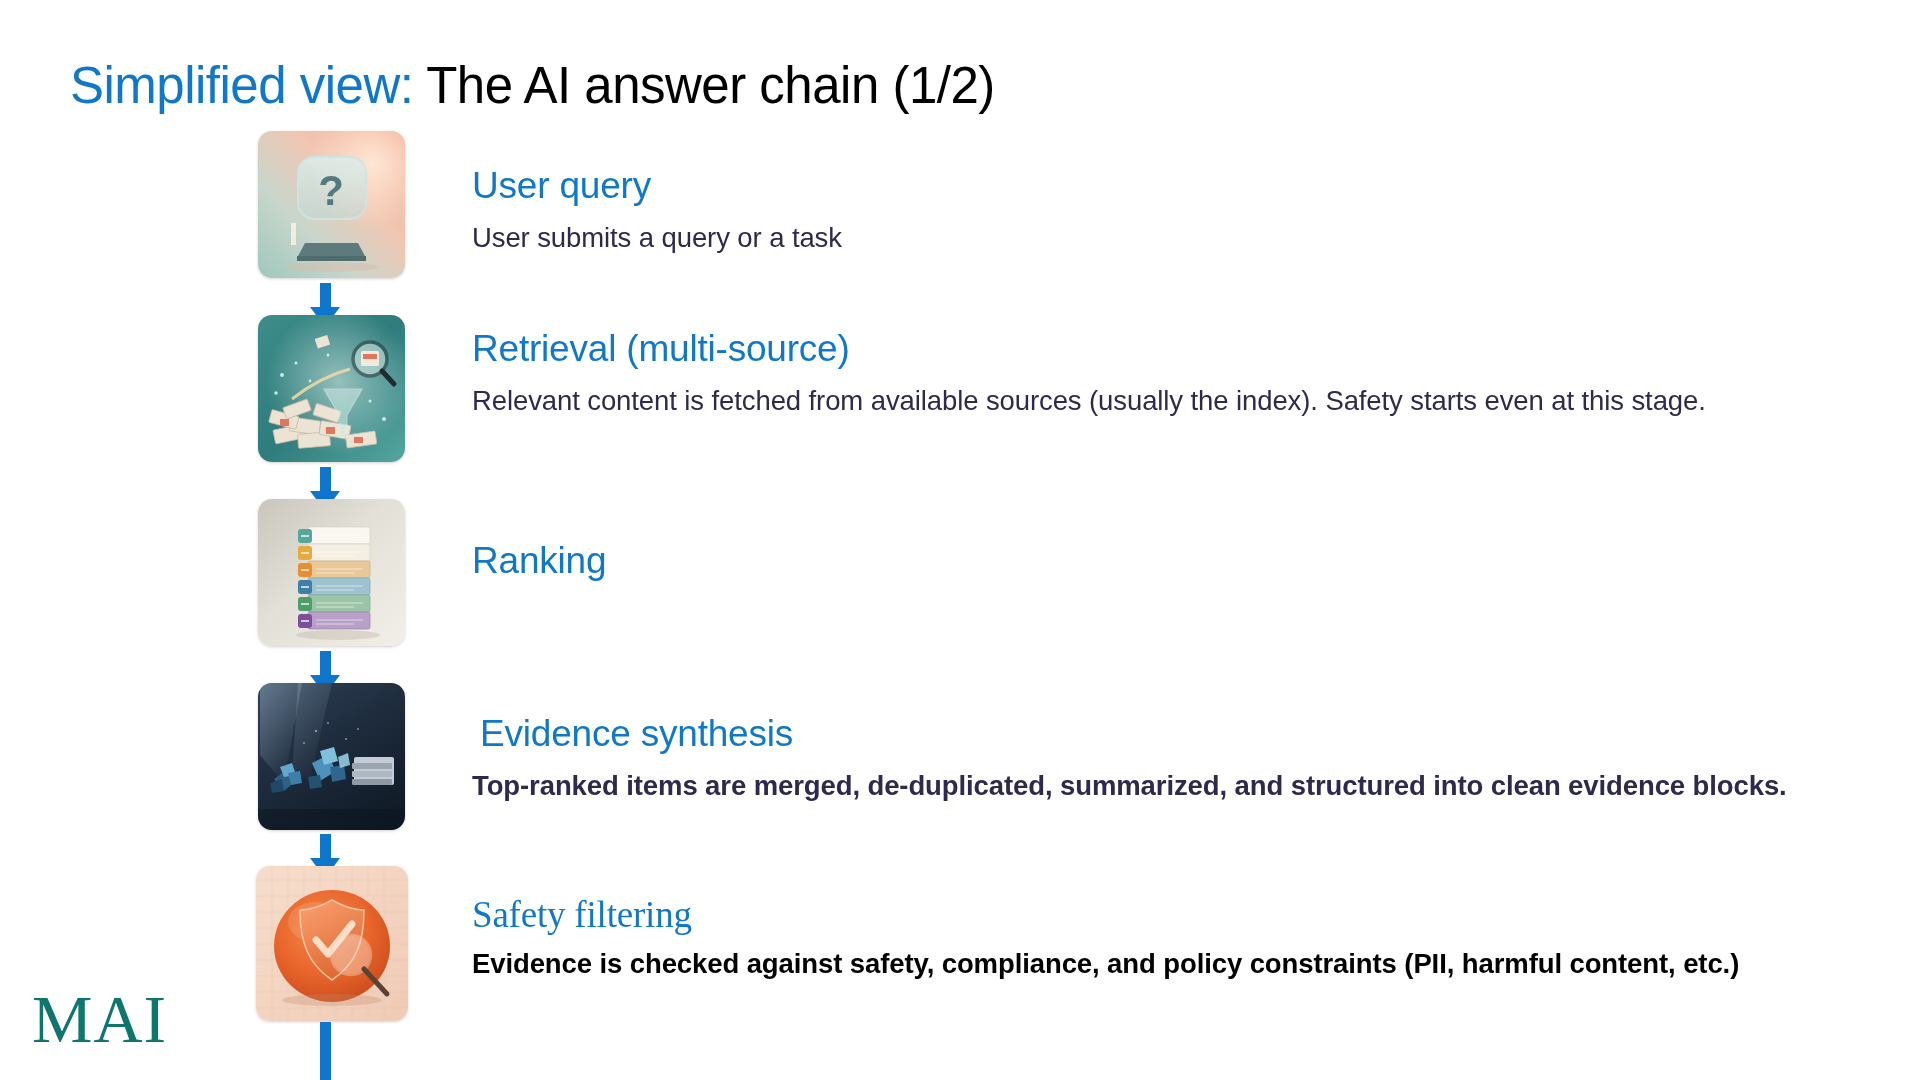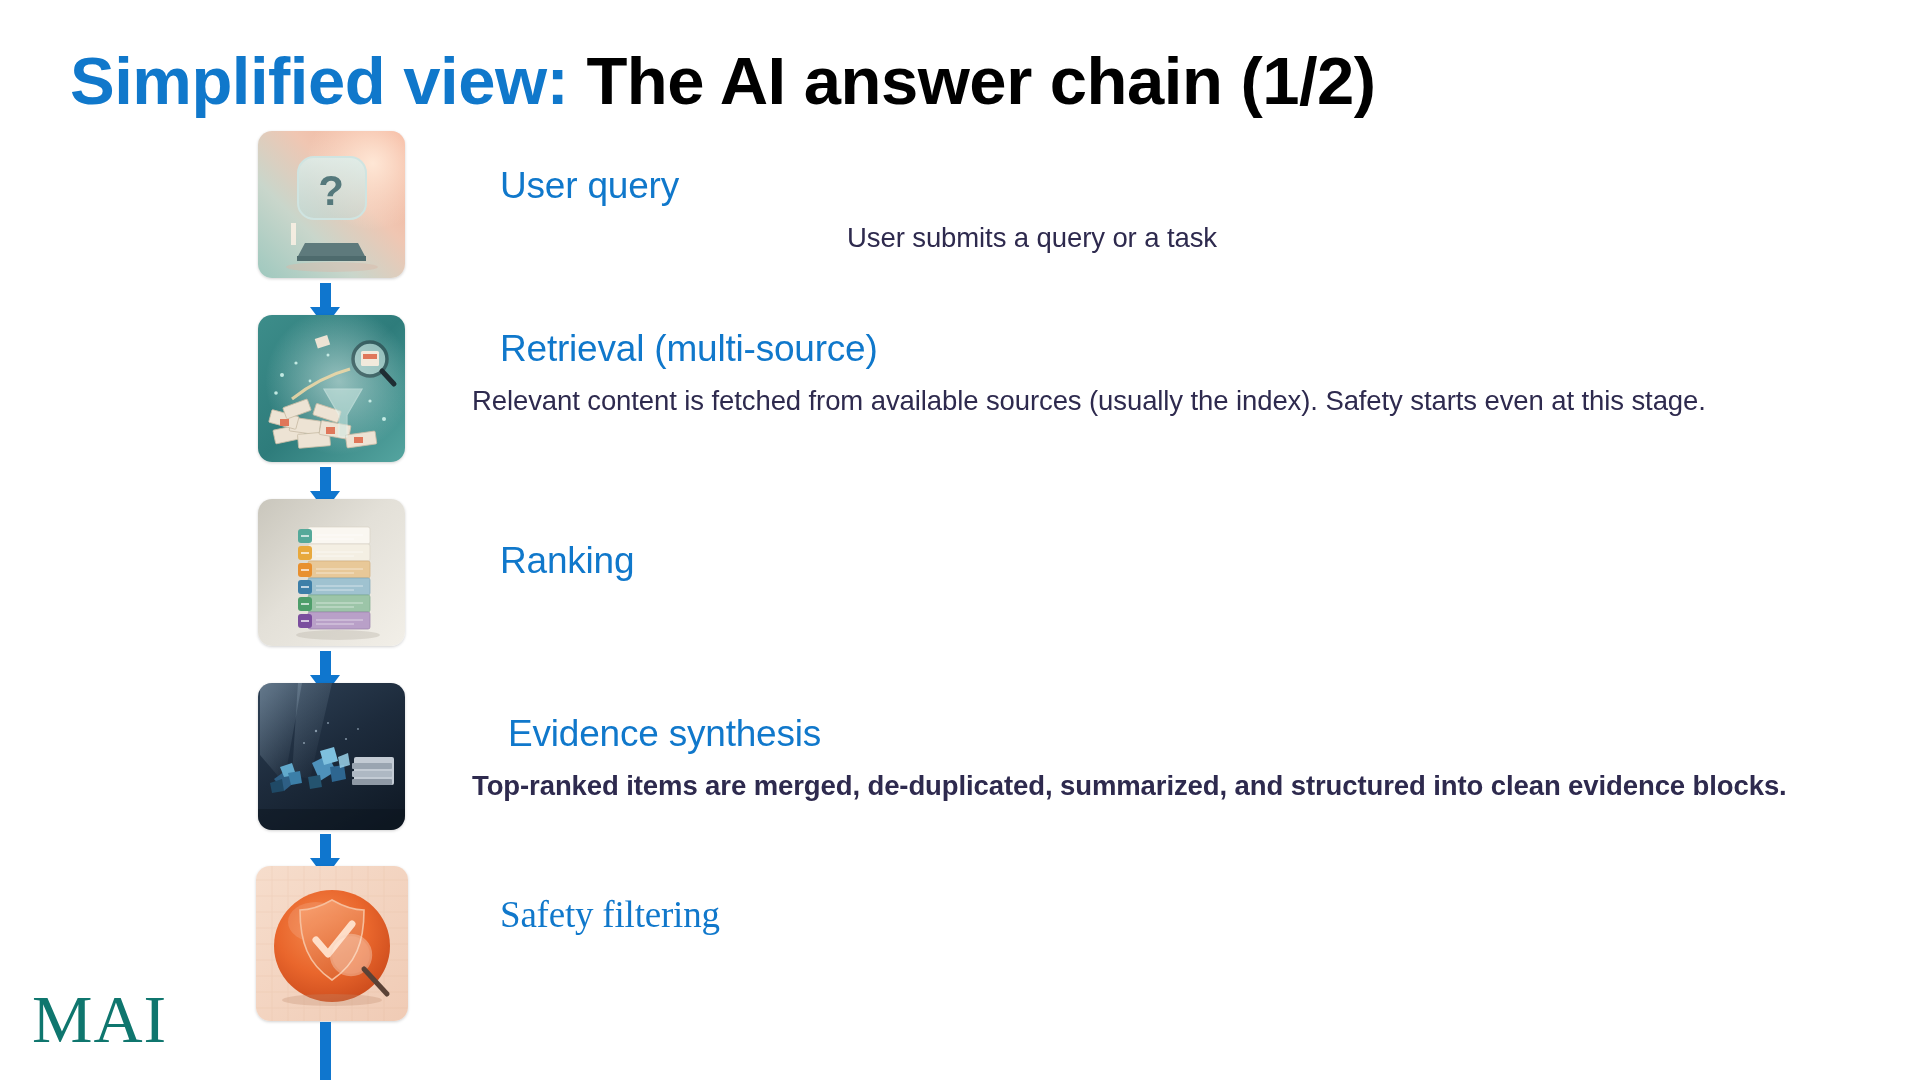--- a/index.html
+++ b/index.html
@@ -12,23 +12,23 @@
   }
   #slide {
     position:relative;
     width:1920px; height:1080px;
     background:#ffffff;
   }
 
   
   #title {
     position:absolute;
-    left:70px; top:42px;
-    font-size:67px;
-    font-weight:bold;
+    left:70px; top:56px;
+    font-size:51px;
+    font-weight:normal;
     letter-spacing:-0.5px;
     white-space:nowrap;
   }
   #title .accent { color:#1078CB; }
   #title .plain  { color:#000000; }
 
   
   #watermark {
     position:absolute;
     left:32px; top:980px;
@@ -70,21 +70,20 @@
   }
 
   
   .step-head {
     position:absolute;
     color:#1078CB;
     font-size:37px;
     font-weight:normal;
     white-space:nowrap;
     letter-spacing:-0.2px;
-    margin-left:28px;
   }
   .step-body {
     position:absolute;
     color:#2E2A4E;
     font-size:27.5px;
     line-height:1.31;
     letter-spacing:-0.1px;
   }
   .step-body.dark { color:#000000; font-weight:bold; }
 </style>
@@ -121,21 +120,21 @@
       <rect width="147" height="147" fill="url(#glow1)"></rect>
       <rect x="40" y="26" width="68" height="62" rx="16" fill="url(#glass1)" stroke="#CFE4E1" stroke-width="2"></rect>
       <text x="73" y="74" font-family="'Liberation Sans',sans-serif" font-size="42" font-weight="bold" fill="#55797C" text-anchor="middle">?</text>
       <path d="M47 112 L100 112 L108 127 L39 127 Z" fill="#5E7A7C"></path>
       <rect x="39" y="125" width="69" height="5" fill="#4E6B6D"></rect>
       <rect x="33" y="92" width="5" height="22" fill="#FFF3E6" opacity="0.8"></rect>
       <ellipse cx="74" cy="136" rx="46" ry="5" fill="#D9B8A8" opacity="0.45"></ellipse>
     </svg>
   </div>
   <div class="step-head" style="left:472px; top:165px;">User query</div>
-  <div class="step-body" style="left:472px; top:220px; width:1120px;text-align:center;">User submits a query or a task</div>
+  <div class="step-body" style="left:472px; top:220px; width:1120px;">User submits a query or a task</div>
 
   <div class="arrow" style="left:310px; top:283px; height:44px;">
     <div class="shaft" style="height:26px;"></div>
     <div class="head" style="top:24px;"></div>
   </div>
 
   <div class="thumb" style="left:258px; top:315px;">
     <svg viewBox="0 0 147 147" preserveAspectRatio="none" aria-hidden="true">
       <defs>
         <linearGradient id="g2" x1="0" y1="0" x2="1" y2="1">
@@ -354,18 +353,19 @@
       <path d="M76 34 C62 42 52 44 44 44 C44 76 52 98 76 114 C100 98 108 76 108 44 C100 44 90 42 76 34 Z" fill="url(#sh5)" stroke="#F7C2A1" stroke-width="1.6" opacity="0.96"></path>
       <path d="M60 74 L72 88 L96 58" stroke="#FFE3CF" stroke-width="7" fill="none" stroke-linecap="round" stroke-linejoin="round" opacity="0.95"></path>
       <g>
         <circle cx="95" cy="89" r="20" fill="#FFE8D8" opacity="0.42" stroke="#F7D7C3" stroke-width="2.4"></circle>
         <line x1="108" y1="103" x2="131" y2="128" stroke="#5A4236" stroke-width="5" stroke-linecap="round"></line>
       </g>
       <ellipse cx="76" cy="134" rx="50" ry="6" fill="#C08A6D" opacity="0.3"></ellipse>
     </svg>
   </div>
   <div class="step-head" style="left:472px; top:893px;font-family:Liberation Serif, serif;">Safety filtering</div>
+  <div class="step-body dark" style="left:472px; top:946px; width:1330px;">Evidence is checked against safety, compliance, and policy constraints (PII, harmful content, etc.)</div>
 
   <div class="arrow" style="left:310px; top:1022px; height:58px;">
     <div class="shaft" style="height:58px;"></div>
   </div>
 
 </div>
 
 </body></html>

